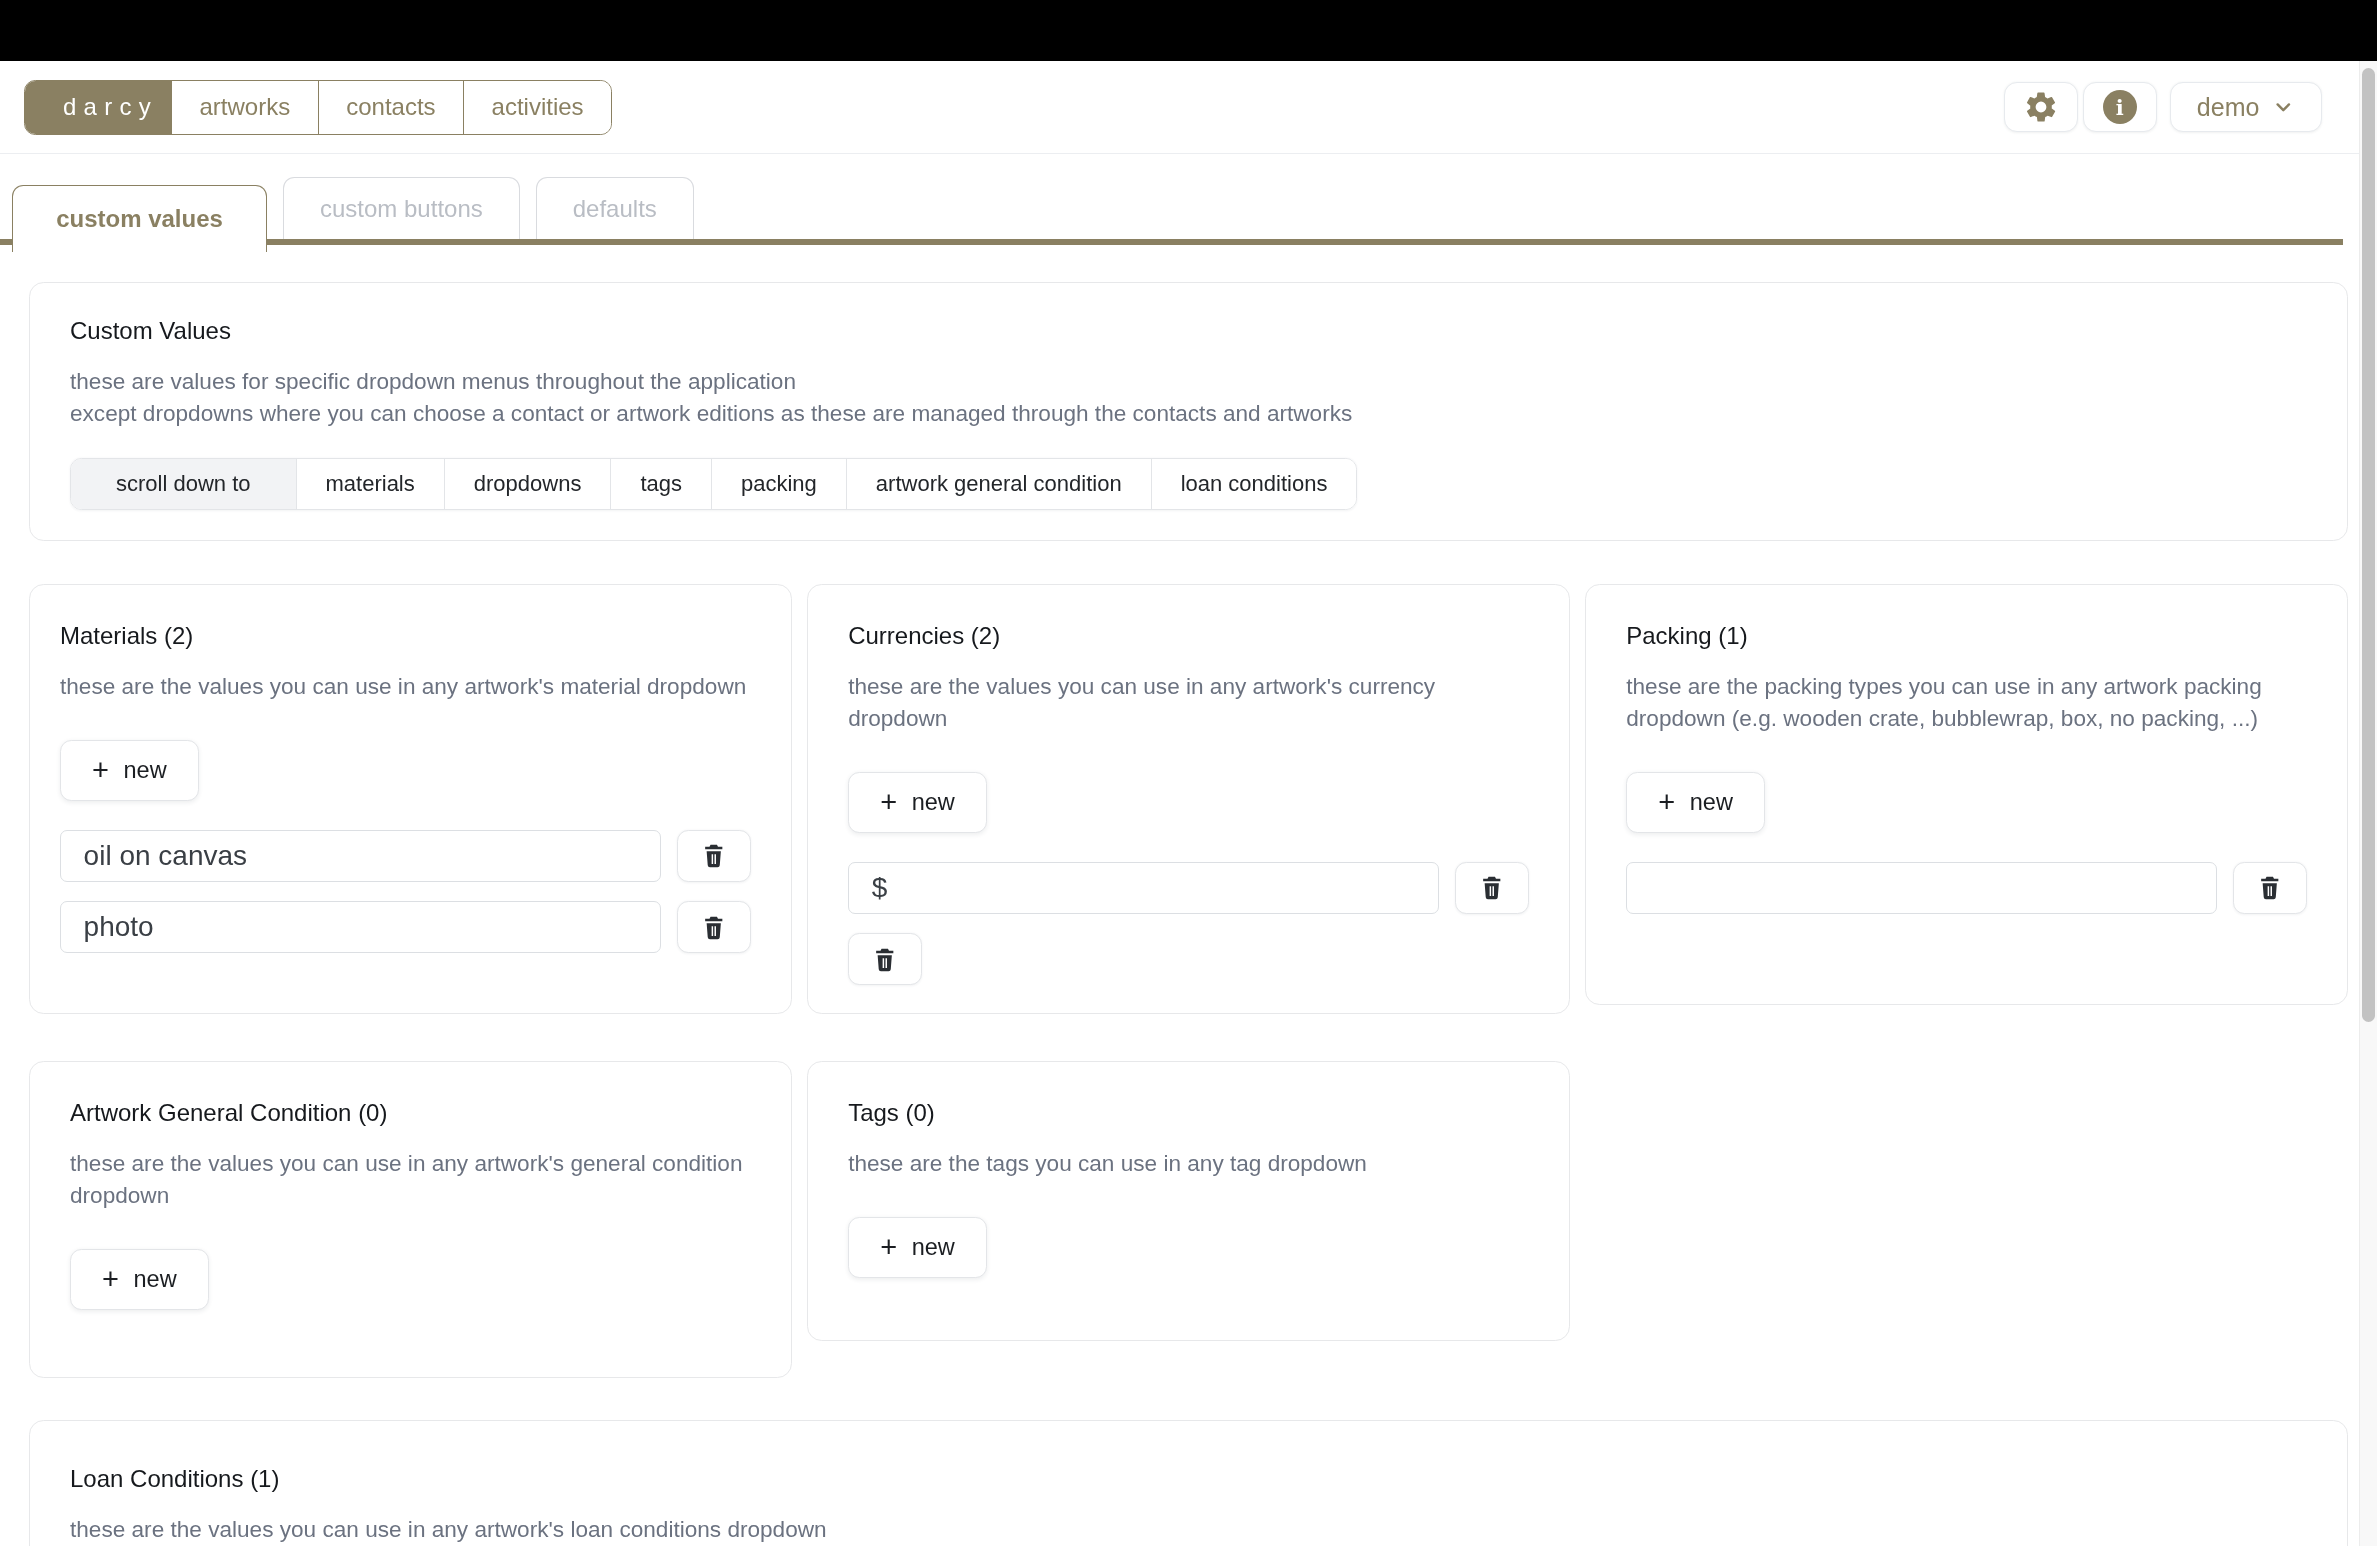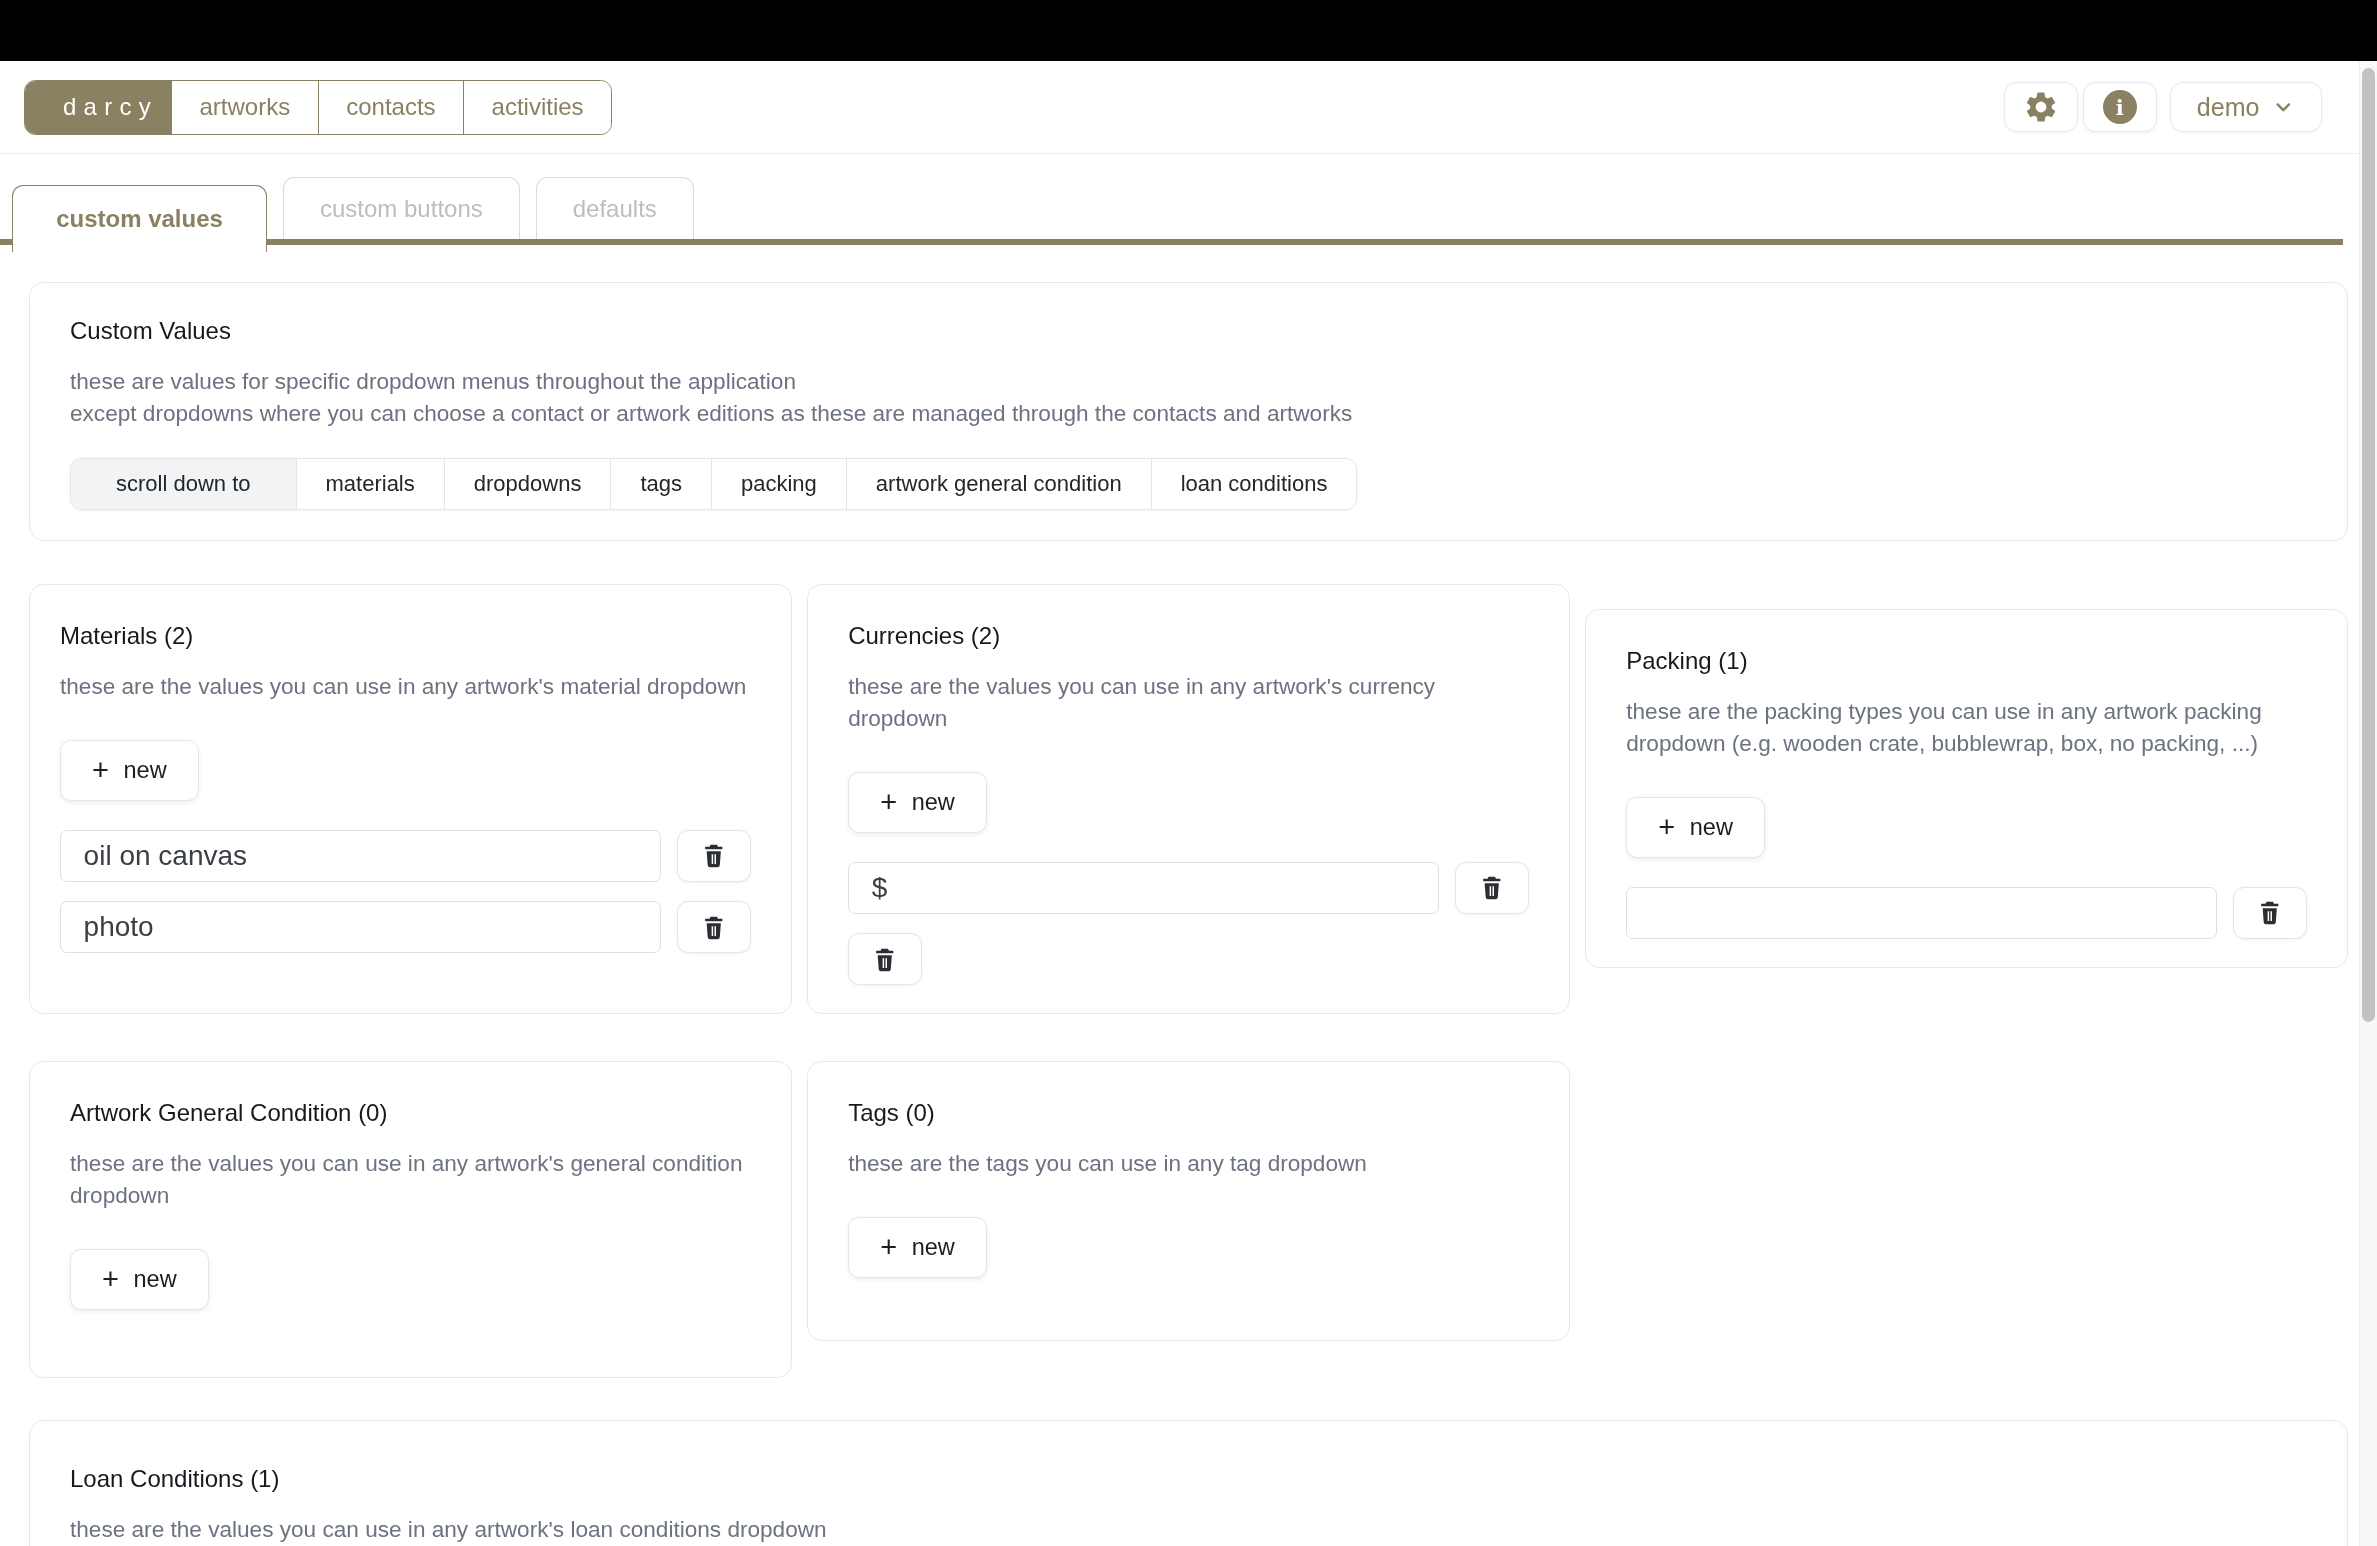--- a/index.html
+++ b/index.html
@@ -52,21 +52,21 @@
   .card-title{font-size:24px;font-weight:500;color:var(--ink);margin:0 0 21px;}
   .desc{font-size:22.6px;color:var(--gray);line-height:32px;margin:0;}
   .intro-card{height:259px;padding:34px 40px;margin-bottom:43px;}
   .pills{display:inline-flex;height:52px;margin-top:27.5px;border:0.8px solid var(--btn-border);
     border-radius:11.3px;overflow:hidden;box-shadow:0 0.8px 2.4px rgba(40,50,60,.06);}
   .pill{display:flex;align-items:center;justify-content:center;padding:0 29px;font-size:22px;
     color:#23262a;background:#fff;border-left:0.8px solid var(--btn-border);cursor:pointer;white-space:nowrap;}
   .pill.label-seg{background:#f2f3f5;border-left:none;padding:0 45px;cursor:default;}
   .grid{display:grid;grid-template-columns:repeat(3,1fr);column-gap:15.4px;row-gap:47px;align-items:start;}
   .value-card{padding:37px 40px 32px;}
-  .h-materials{height:430px;padding-left:30px;} .h-currencies{height:430px;} .h-packing{height:359px;margin-top:25px;}
+  .h-materials{height:430px;padding-left:30px;} .h-currencies{height:430px;} .h-packing{height:421px;}
   .h-agc{height:317px;} .h-tags{height:280px;}
   .new-btn{margin-top:37px;display:inline-flex;align-items:center;gap:14.6px;height:61px;padding:0 31px;
     border:0.8px solid var(--btn-border);border-radius:11.3px;background:#fff;font-size:23.5px;color:#1b1e22;
     box-shadow:0 1.6px 4px rgba(40,50,60,.08);cursor:pointer;font-family:inherit;}
   .plus-glyph{font-size:29px;line-height:1;color:#1b1e22;}
   .rows{margin-top:29px;display:flex;flex-direction:column;gap:19.4px;}
   .row{display:flex;align-items:center;gap:16px;}
   .row input{flex:1;height:52px;border:0.8px solid var(--input-border);border-radius:7px;background:#fff;
     font-size:28px;color:#3a3f45;padding:0 22.6px;font-family:inherit;outline:none;}
   .trash-btn{width:74px;height:52px;flex:0 0 74px;border:0.8px solid var(--btn-border);border-radius:11.3px;

